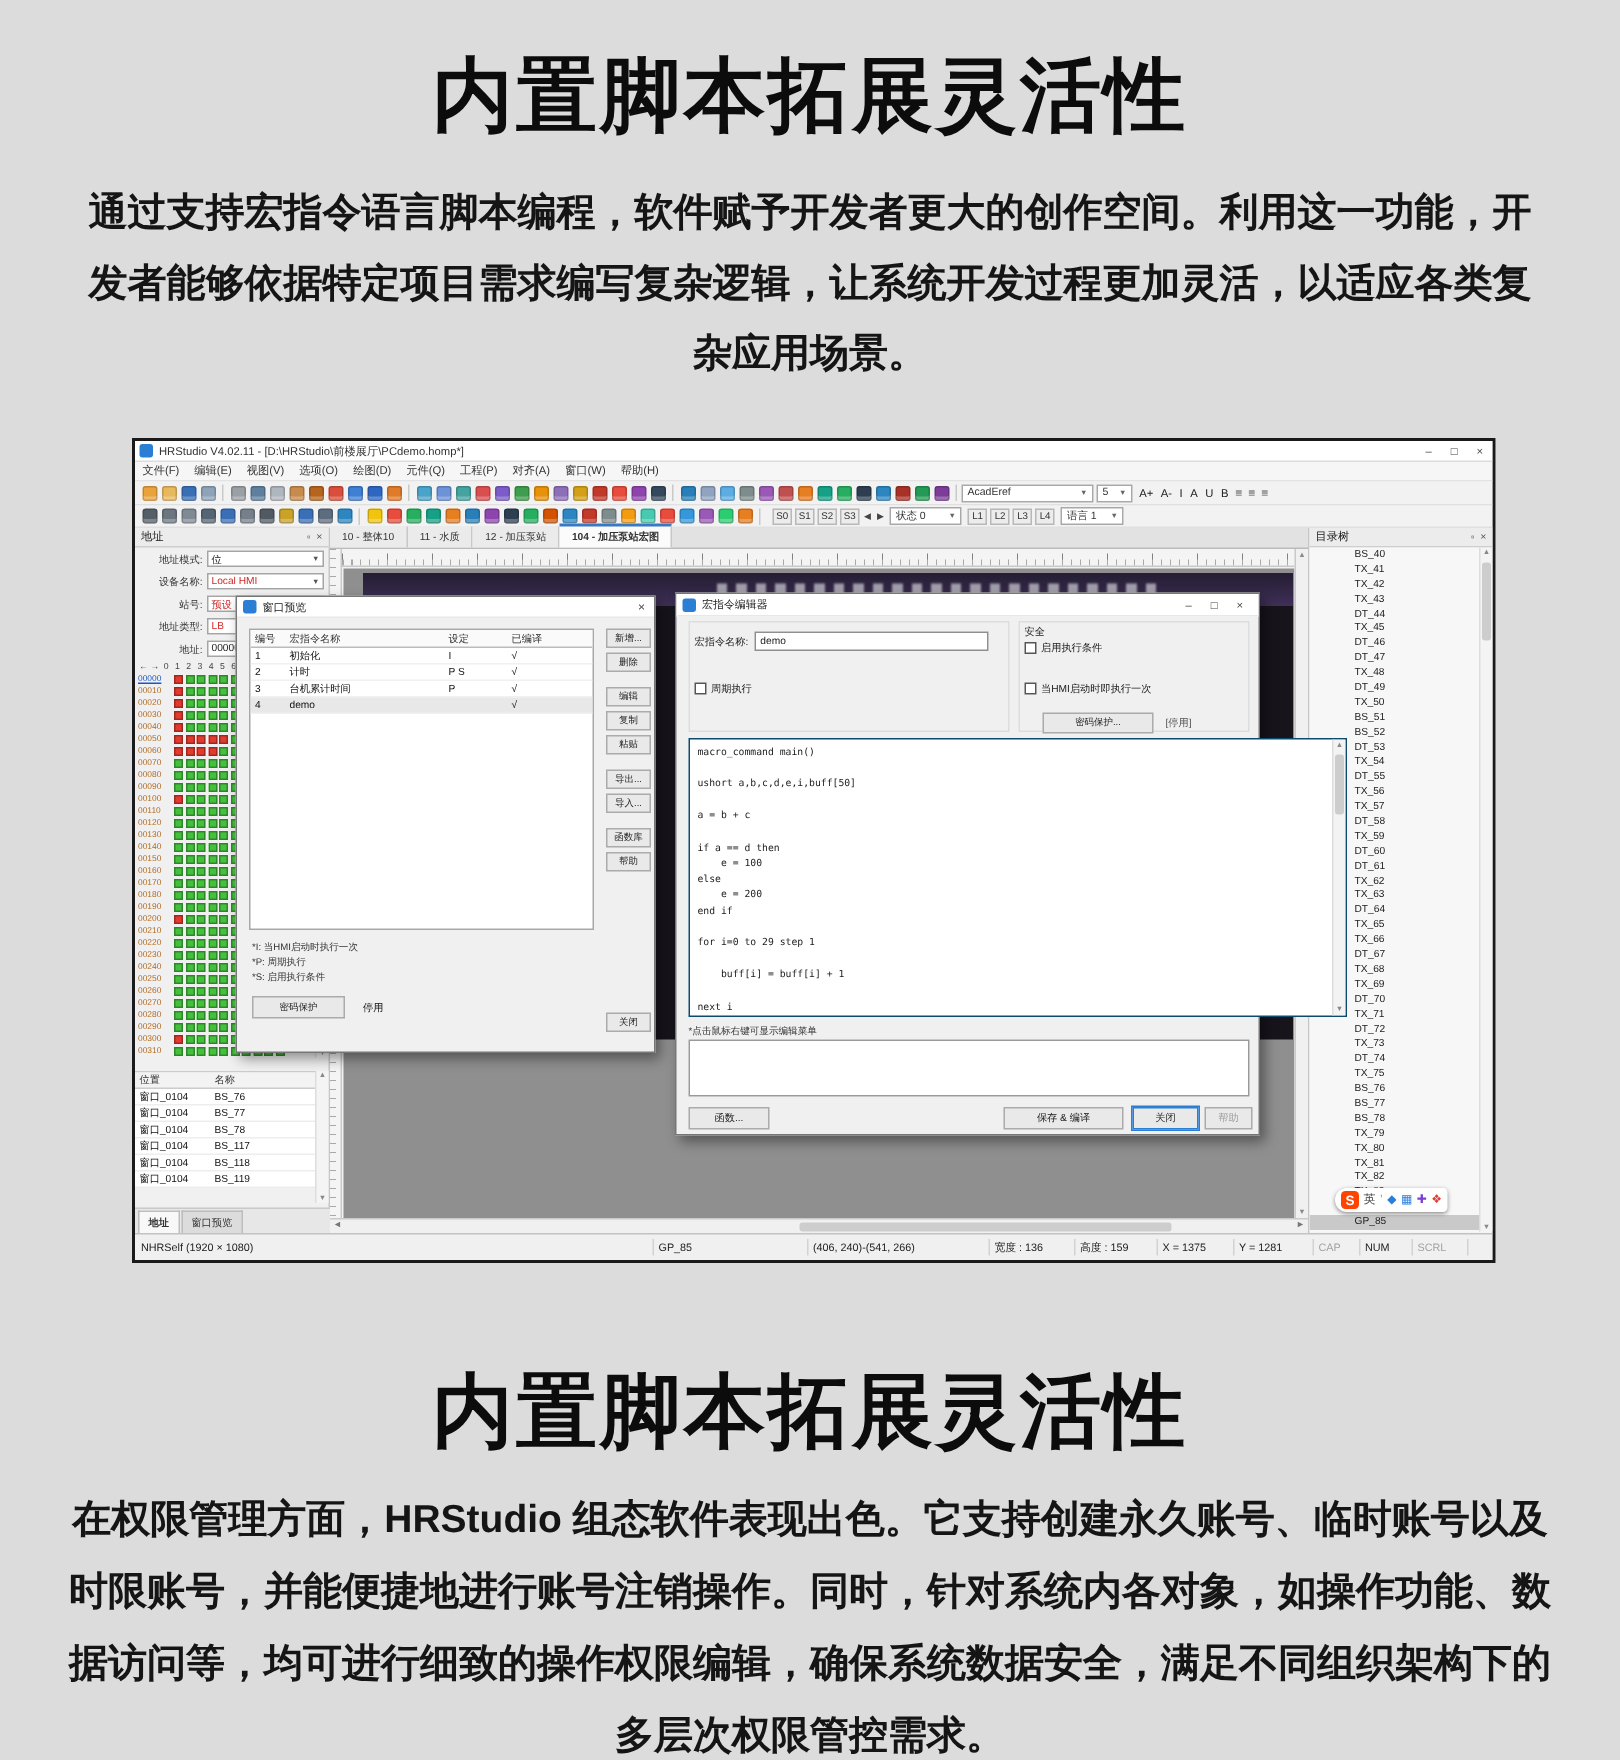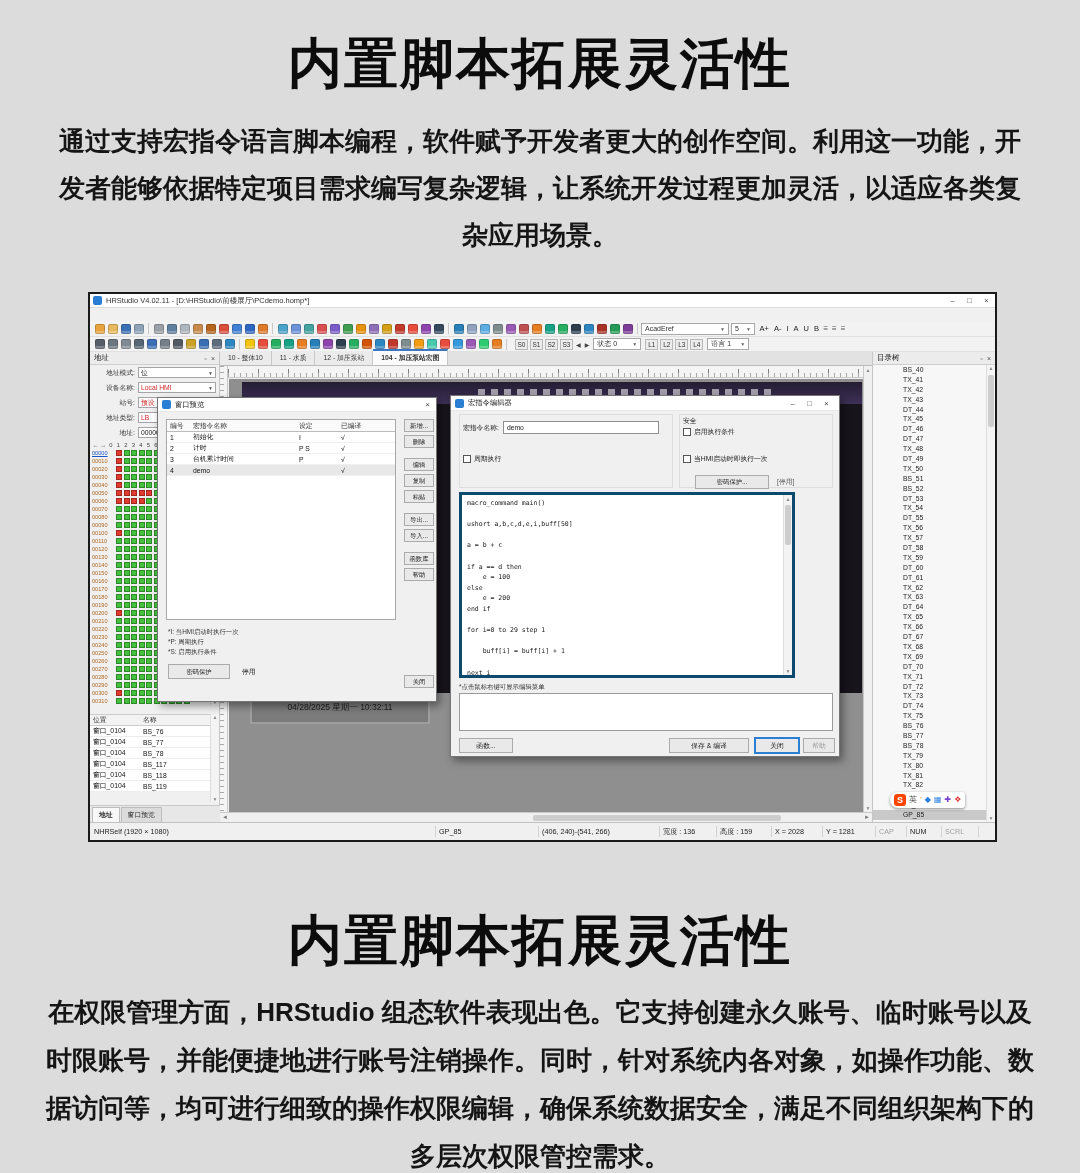--- a/index.html
+++ b/index.html
@@ -144,21 +144,21 @@
   .ed .dlg-tb{height:15px;}
   .groupbox{position:absolute;border:1px solid #ddd;background:transparent;}
   .ed-name{position:absolute;left:12px;top:25px;display:flex;align-items:center;font-size:6.8px;color:#222;}
   .ed-input{width:156px;height:13px;border:1px solid #8f8f8f;background:#fff;margin-left:4px;
             font-size:6.8px;display:flex;align-items:center;padding:0 3px;}
   .cbrow{position:absolute;display:flex;align-items:center;font-size:6.8px;color:#222;}
   .cb{width:8px;height:8px;border:1px solid #555;background:#fff;margin-right:3px;flex:none;}
   .ed-sec-label{position:absolute;left:232px;top:20px;font-size:6.8px;color:#222;}
   .ed-pwd{position:absolute;left:244px;top:79px;display:flex;align-items:center;font-size:6.8px;color:#555;}
   .ed-pwd .btn{width:74px;height:14px;line-height:12px;margin:0 8px 0 0;}
-  .ed-code{position:absolute;left:8px;top:96px;width:336px;height:186px;border:3px solid #0c4a6e;
+  .ed-code{position:absolute;left:8px;top:96px;width:439px;height:186px;border:1px solid #0c4a6e;
            background:#fff;overflow:hidden;}
   .ed-code pre{margin:0;padding:3px 5px;font:6.5px/10.6px "DejaVu Sans Mono",monospace;color:#1a1a1a;}
   .code-sb{position:absolute;right:0;top:0;bottom:0;width:9px;background:#f3f3f3;border-left:1px solid #ddd;
            font-size:5px;color:#888;text-align:center;}
   .ed-note{position:absolute;left:8px;top:287px;font-size:6.4px;color:#333;}
   .ed-msg{position:absolute;left:8px;top:297px;width:374px;height:38px;border:1px solid #9a9a9a;background:#fff;}
   .ed-btn{position:absolute;top:342px;height:15px;background:#e9e9e9;border:1px solid #ababab;
           font-size:6.8px;text-align:center;line-height:13px;color:#222;}
   .ed-btn.focusd{outline:1px solid #2a7fd4;border-color:#2a7fd4;}
   .ed-btn.disabled{color:#9e9e9e;}
@@ -178,20 +178,32 @@
 <div class="shot">
   <div class="titlebar">
     <span class="app-ico"></span>
     <span>HRStudio V4.02.11 - [D:\HRStudio\前楼展厅\PCdemo.homp*]</span>
     <span class="win-btns">
         <span class="win-btn">–</span>
         <span class="win-btn">□</span>
         <span class="win-btn">×</span>
       </span>
   </div>
+  <div class="menubar">
+      <span class="menu-item">文件(F)</span>
+      <span class="menu-item">编辑(E)</span>
+      <span class="menu-item">视图(V)</span>
+      <span class="menu-item">选项(O)</span>
+      <span class="menu-item">绘图(D)</span>
+      <span class="menu-item">元件(Q)</span>
+      <span class="menu-item">工程(P)</span>
+      <span class="menu-item">对齐(A)</span>
+      <span class="menu-item">窗口(W)</span>
+      <span class="menu-item">帮助(H)</span>
+    </div>
   <div class="tbrow tbrow1">
     <span style="display:flex;align-items:center;">
         <span class="ticon" style="background: rgb(232, 163, 61);"></span>
         <span class="ticon" style="background: rgb(232, 184, 92);"></span>
         <span class="ticon" style="background: rgb(58, 111, 181);"></span>
         <span class="ticon" style="background: rgb(142, 163, 184);"></span>
         <span class="tsep"></span>
         <span class="ticon" style="background: rgb(154, 160, 166);"></span>
         <span class="ticon" style="background: rgb(95, 127, 158);"></span>
         <span class="ticon" style="background: rgb(176, 182, 189);"></span>
@@ -827,21 +839,20 @@
         <div class="doc-tab">11 - 水质</div>
         <div class="doc-tab">12 - 加压泵站</div>
         <div class="doc-tab active">104 - 加压泵站宏图</div>
       </div>
     <div class="ruler"></div>
     <div class="vruler"></div>
     <div class="workspace">
       <div class="screen">
         <div class="screen-hd"></div>
       </div>
-      <div class="datetime">04/28/2025 星期一 10:32:11</div>
     </div>
     <div class="cvscroll">
       <span style="position:absolute;top:1px;left:0;right:0;">▲</span>
       <span style="position:absolute;bottom:1px;left:0;right:0;">▼</span>
     </div>
     <div class="hscroll">
       <span class="lt">◄</span>
       <span class="rt">►</span>
       <span class="thumb"></span>
     </div>
@@ -1043,21 +1054,21 @@
         <span class="sb-cell" style="width: 338px;">NHRSelf (1920 × 1080)</span>
         <span class="sb-sep"></span>
         <span class="sb-cell" style="width: 96px;">GP_85</span>
         <span class="sb-sep"></span>
         <span class="sb-cell" style="width: 114px;">(406, 240)-(541, 266)</span>
         <span class="sb-sep"></span>
         <span class="sb-cell" style="width: 50px;">宽度 : 136</span>
         <span class="sb-sep"></span>
         <span class="sb-cell" style="width: 48px;">高度 : 159</span>
         <span class="sb-sep"></span>
-        <span class="sb-cell" style="width: 44px;">X = 2028</span>
+        <span class="sb-cell" style="width: 44px;">X = 1375</span>
         <span class="sb-sep"></span>
         <span class="sb-cell" style="width: 46px;">Y = 1281</span>
         <span class="sb-sep"></span>
         <span class="sb-cell dim" style="width: 24px;">CAP</span>
         <span class="sb-sep"></span>
         <span class="sb-cell" style="width: 28px;">NUM</span>
         <span class="sb-sep"></span>
         <span class="sb-cell dim" style="width: 30px;">SCRL</span>
         <span class="sb-sep"></span>
       </span>

